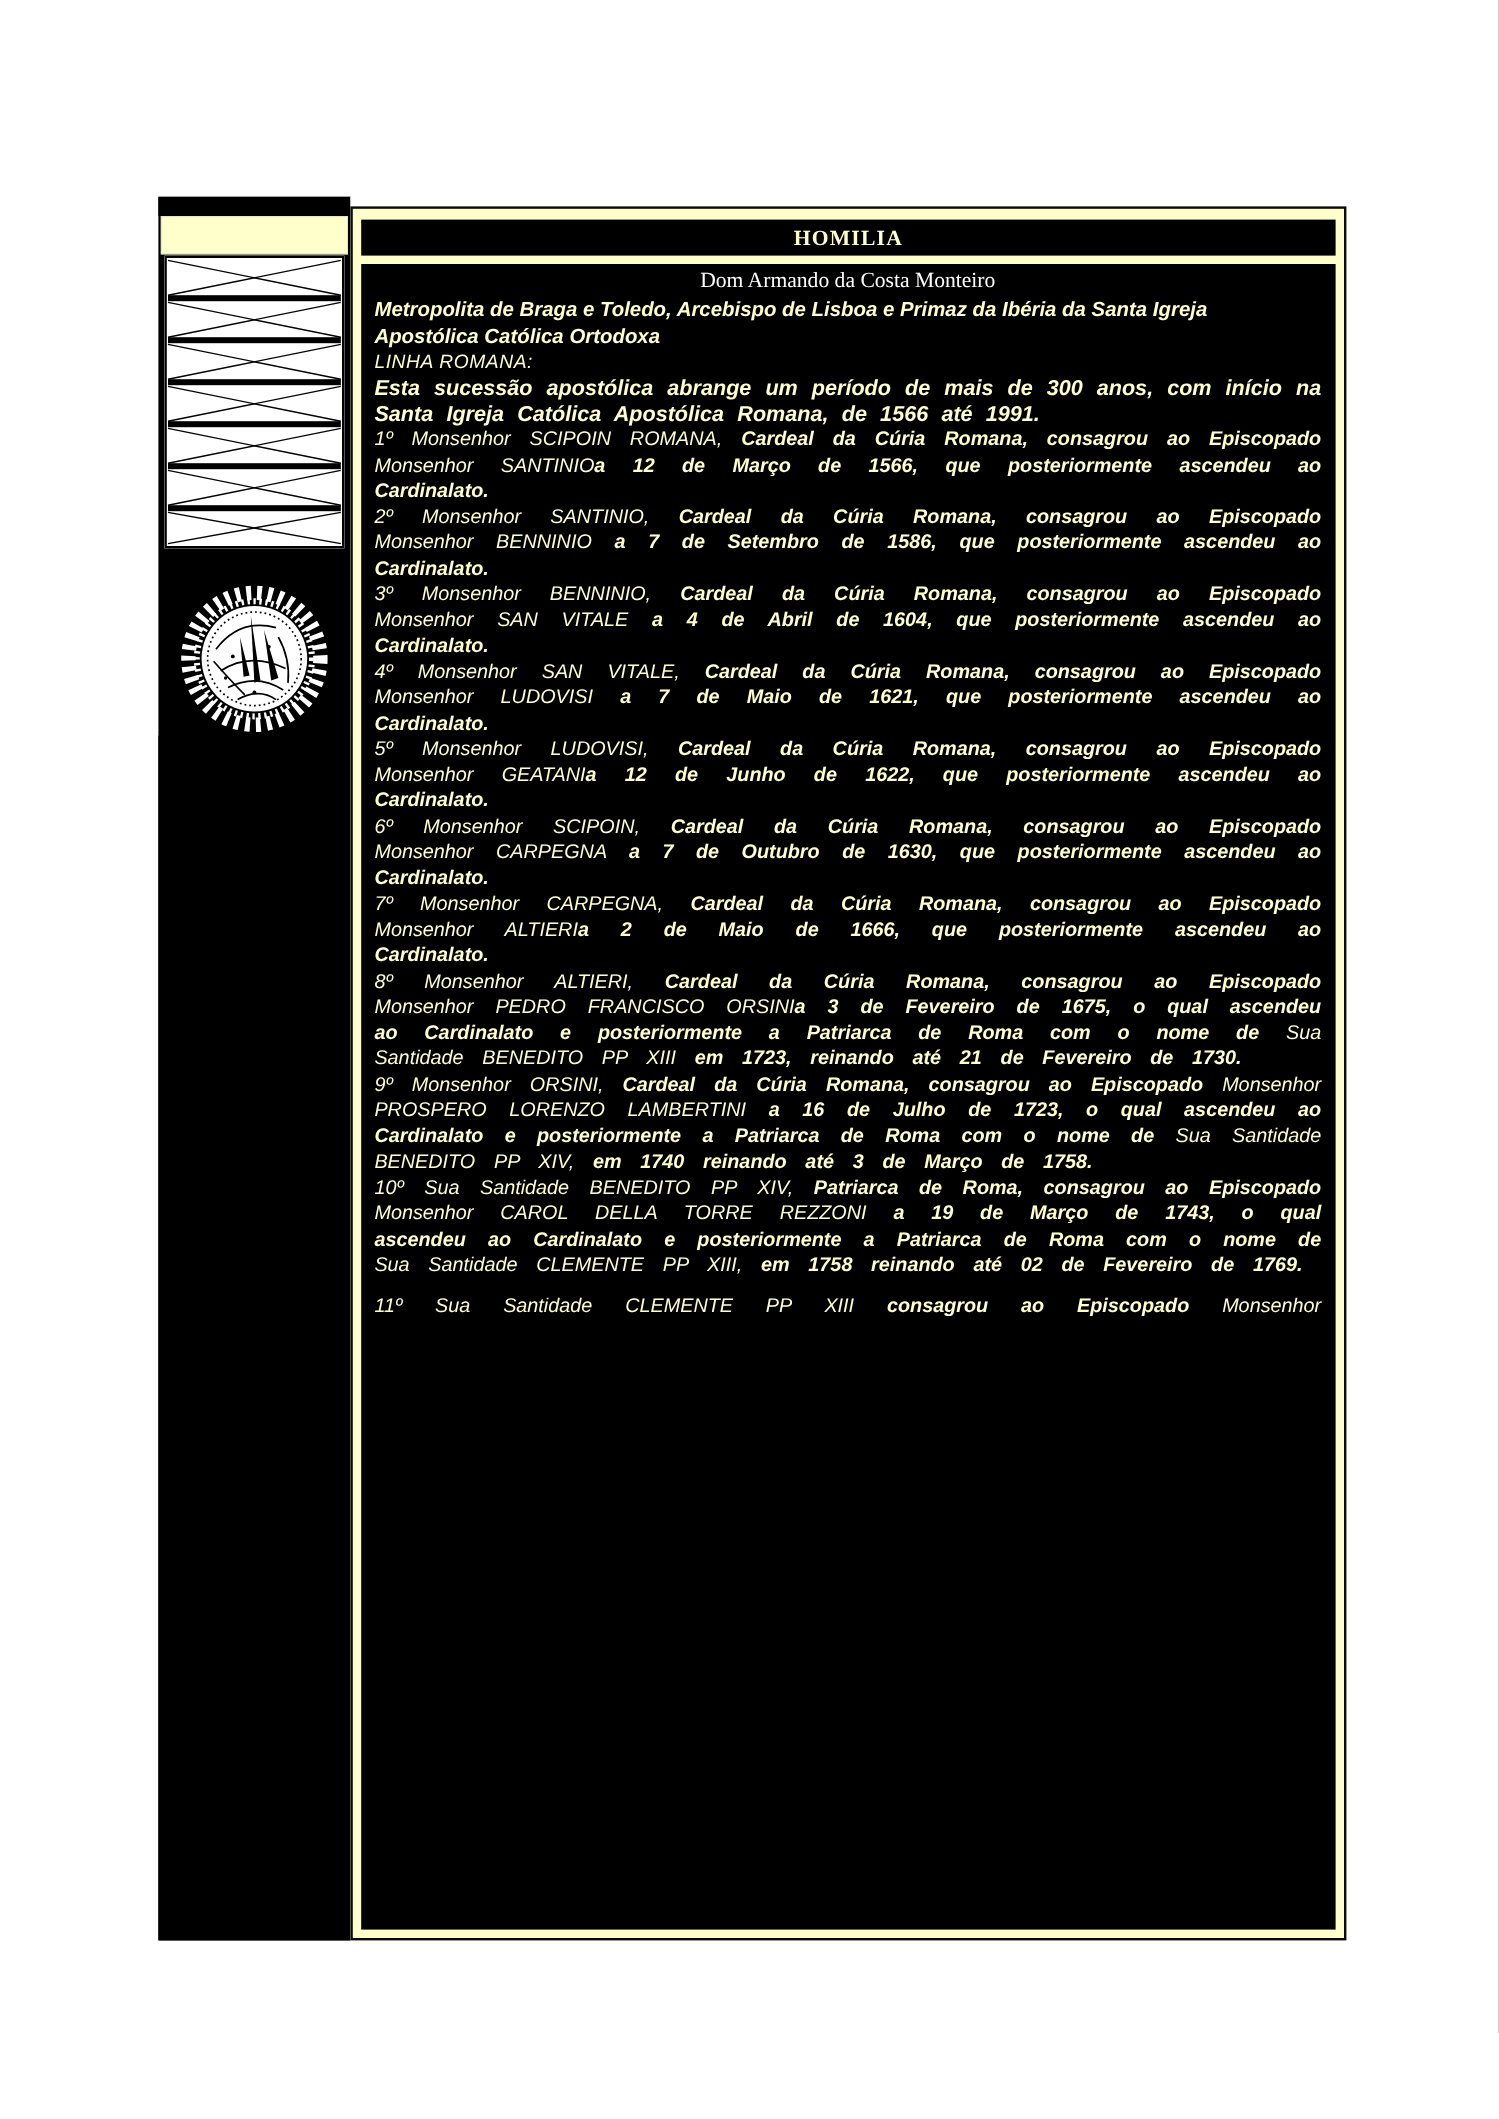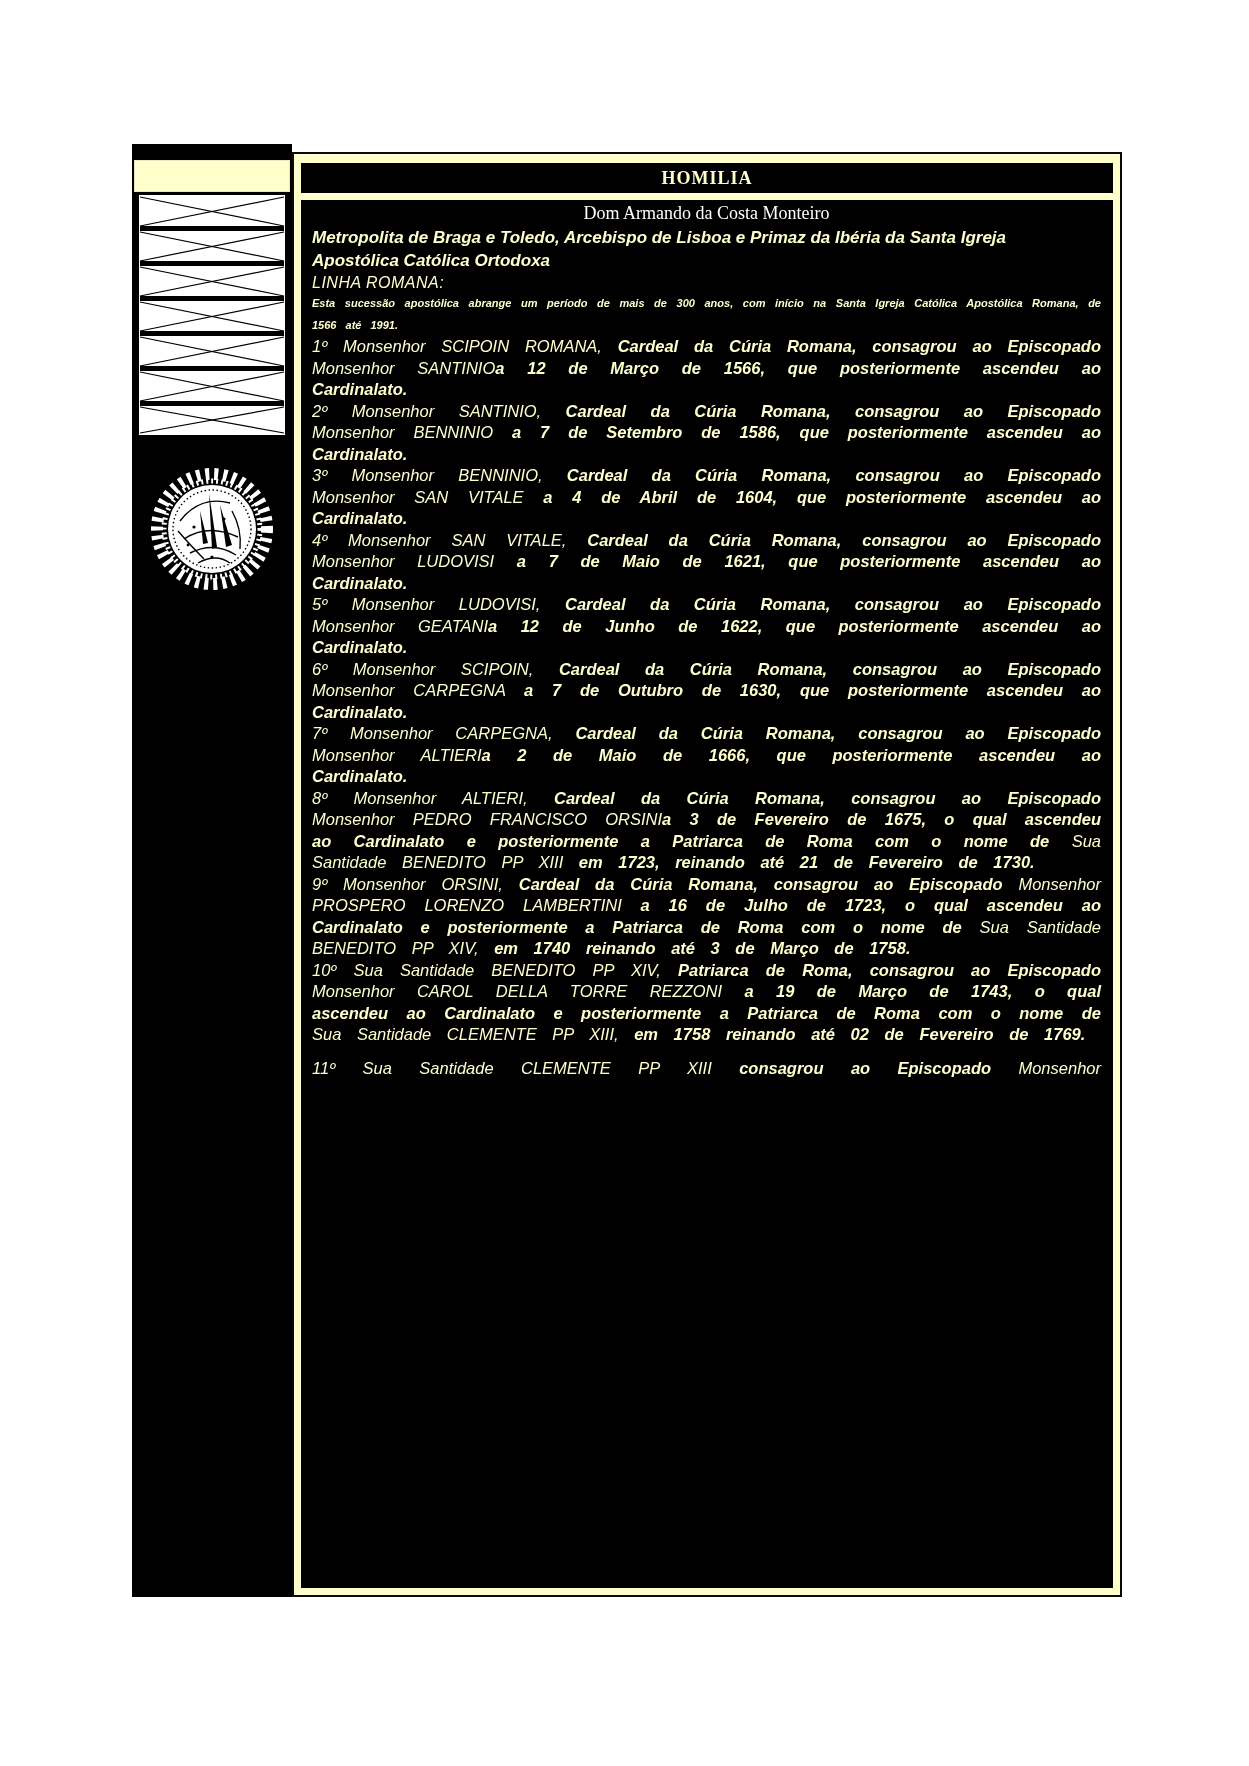--- a/index.html
+++ b/index.html
@@ -4,21 +4,21 @@
 <style>
   html, body { margin:0; padding:0; }
   body {
     background:#ffffff;
     min-height:1766px;
     width:1249px;
     font-family:"Liberation Sans", sans-serif;
     position:relative;
   }
   .page {
-    position:absolute; left:132px; top:144px;
+    position:absolute; left:132px; top:164px;
     width:990px; height:1453px;
     display:flex;
   }
   
   .sidebar {
     width:160px; background:#000; flex:0 0 auto;
     display:flex; flex-direction:column;
   }
   .sb-topblock { height:16px; background:#000; }
   .sb-cream { height:30px; background:#FFFFCC; margin:0 2px; border:1px solid #e9e6c0; }
@@ -62,21 +62,21 @@
   .subtitle {
     margin:64px auto 0 auto; max-width:742px; 
     font-style:italic; font-weight:bold; font-size:17px; line-height:23px;
   }
   .section-label {
     margin-top:32px; font-style:italic; font-size:16px;
     letter-spacing:0.5px; line-height:21px;
   }
   .intro {
     margin-top:32px; font-style:italic; font-weight:bold;
-    font-size:11px; line-height:21.5px; text-align:justify;
+    font-size:18px; line-height:21.5px; text-align:justify;
     word-spacing:6px;
   }
   .entry {
     margin-top:32px; font-style:italic; font-size:16.5px;
     line-height:21.5px; text-align:justify; word-spacing:11px;
   }
   .entry .b { font-weight:bold; }
   .entry .r { font-weight:normal; }
   .entry.stretch { text-align-last:justify;margin-top:12px; }
 </style>

